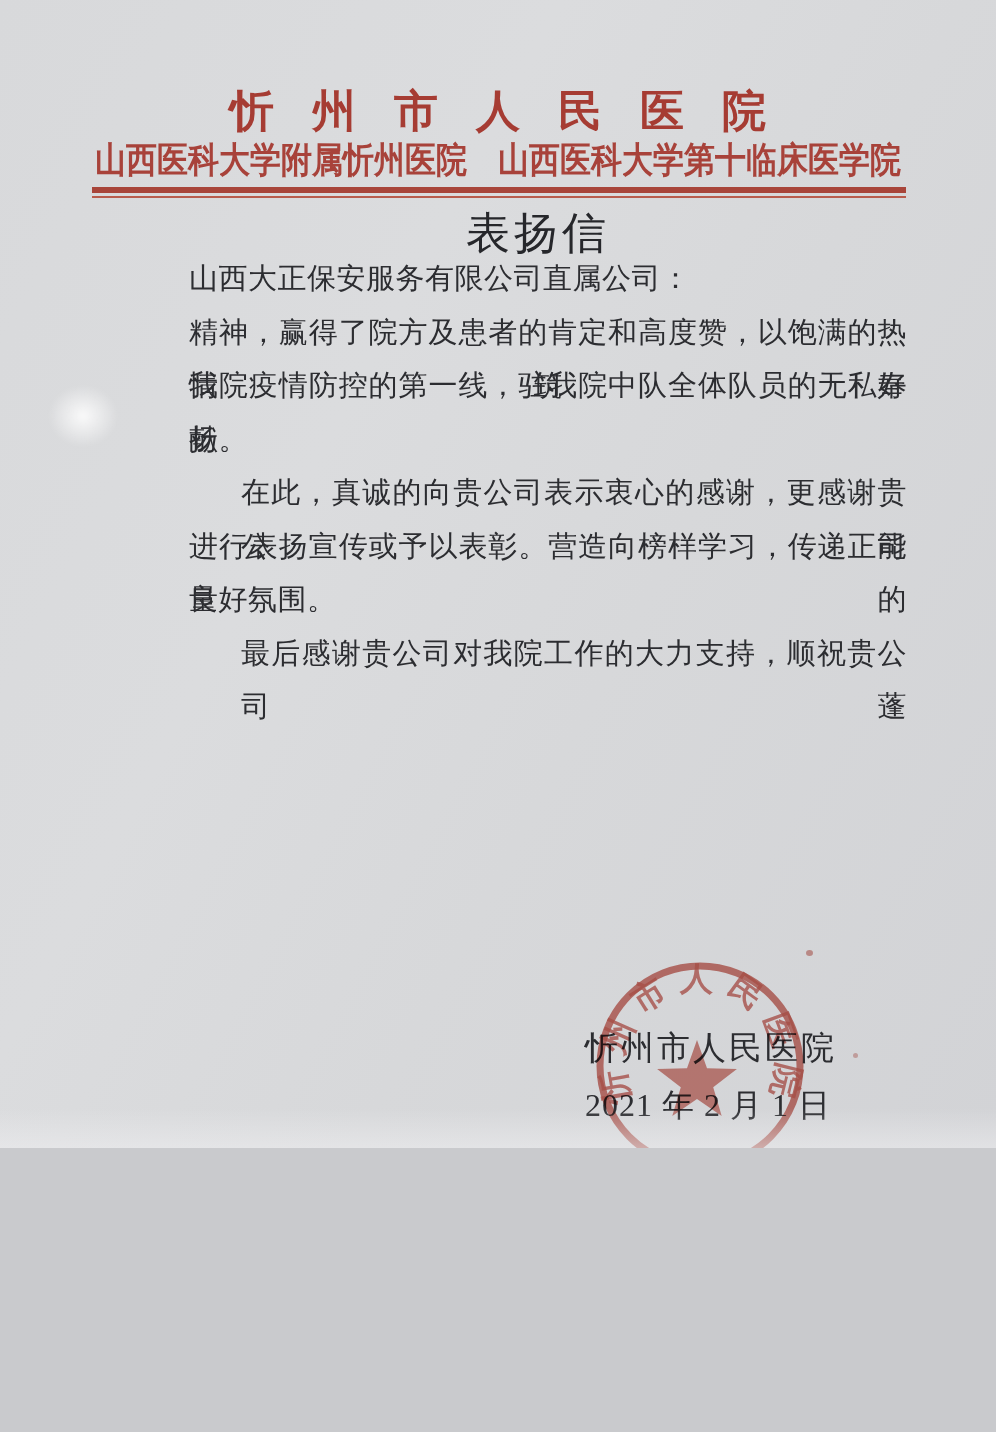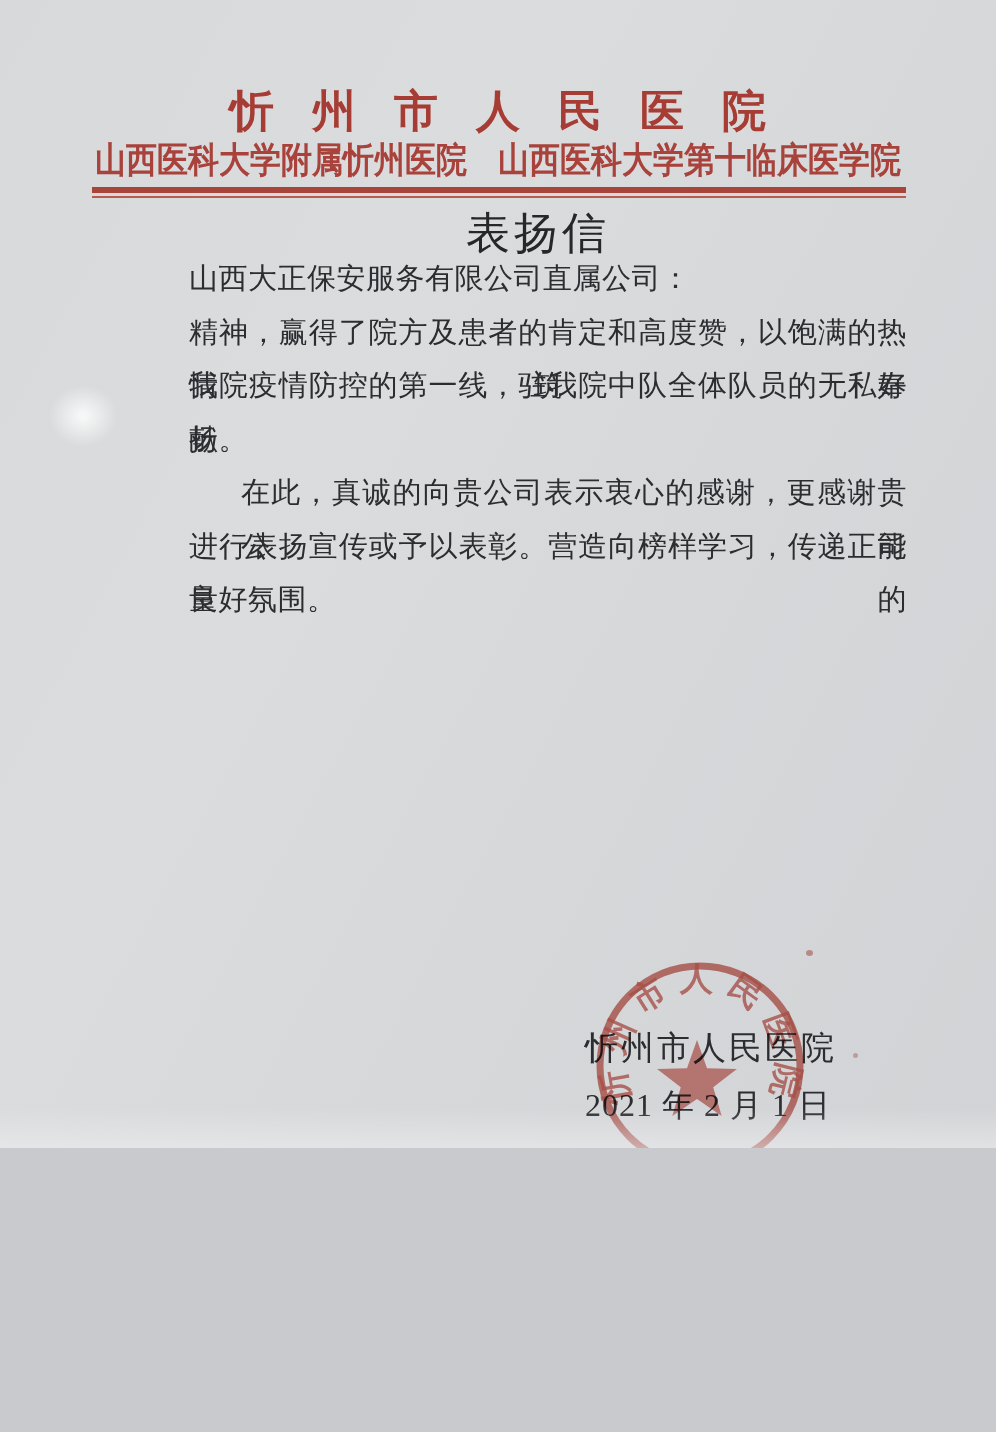--- a/index.html
+++ b/index.html
@@ -104,20 +104,21 @@
 
   <div class="letter-body">
     <div class="line short">山西大正保安服务有限公司直属公司：</div>
     <div>
         <div class="line">精神，赢得了院方及患者的肯定和高度赞，以饱满的热情筑好</div>
         <div class="line">我院疫情防控的第一线，驻我院中队全体队员的无私奉献</div>
         <div class="line short">扬。</div>
         <div class="line indent">在此，真诚的向贵公司表示衷心的感谢，更感谢贵公司</div>
         <div class="line">进行表扬宣传或予以表彰。营造向榜样学习，传递正能量的</div>
         <div class="line short">良好氛围。</div>
+        <div class="line indent">最后感谢贵公司对我院工作的大力支持，顺祝贵公司蓬</div>
       </div>
   </div>
 
   <div class="sig-org">忻州市人民医院</div>
   <div class="sig-date">2021 年 2 月 1 日</div>
 
   <svg class="seal" viewBox="0 0 240 240" xmlns="http://www.w3.org/2000/svg">
     <circle cx="120" cy="120" r="100" fill="none" stroke="#c24f44" stroke-width="7" opacity="0.8"></circle>
     <polygon points="117,94 127,122.2 156.9,123 133.2,141.3 141.7,170 117,153 92.3,170 100.8,141.3 77.1,123 107,122.2" fill="#c24f44" opacity="0.72"></polygon>
     <defs>

